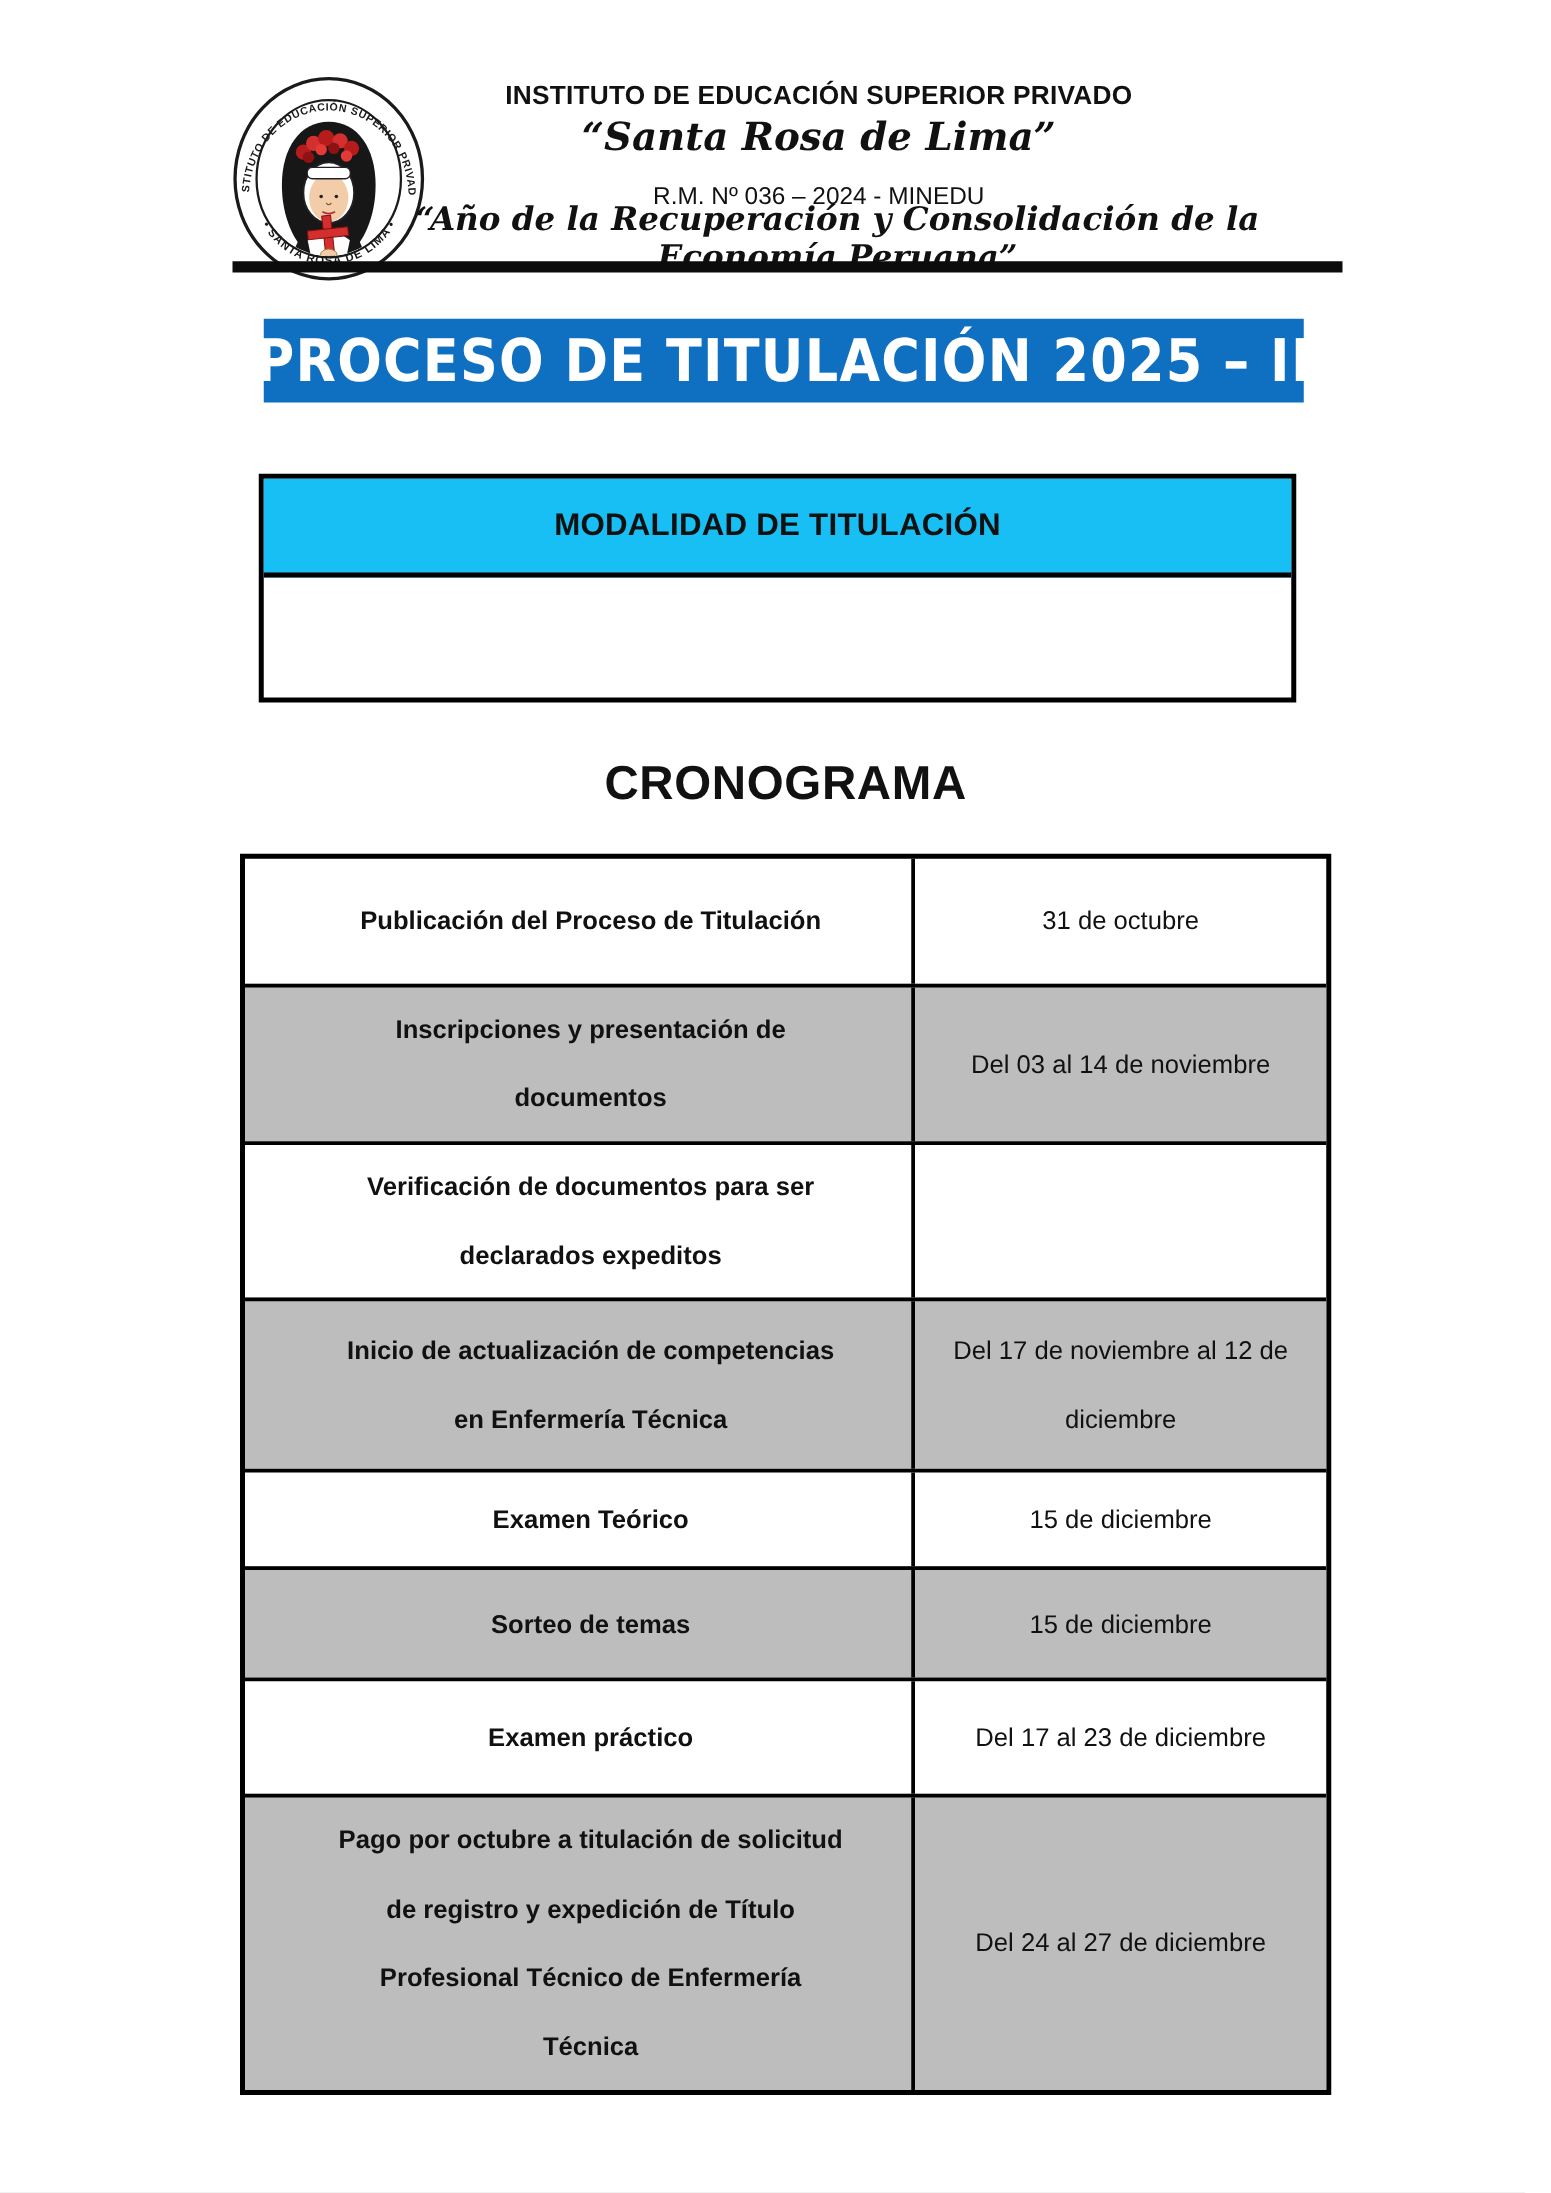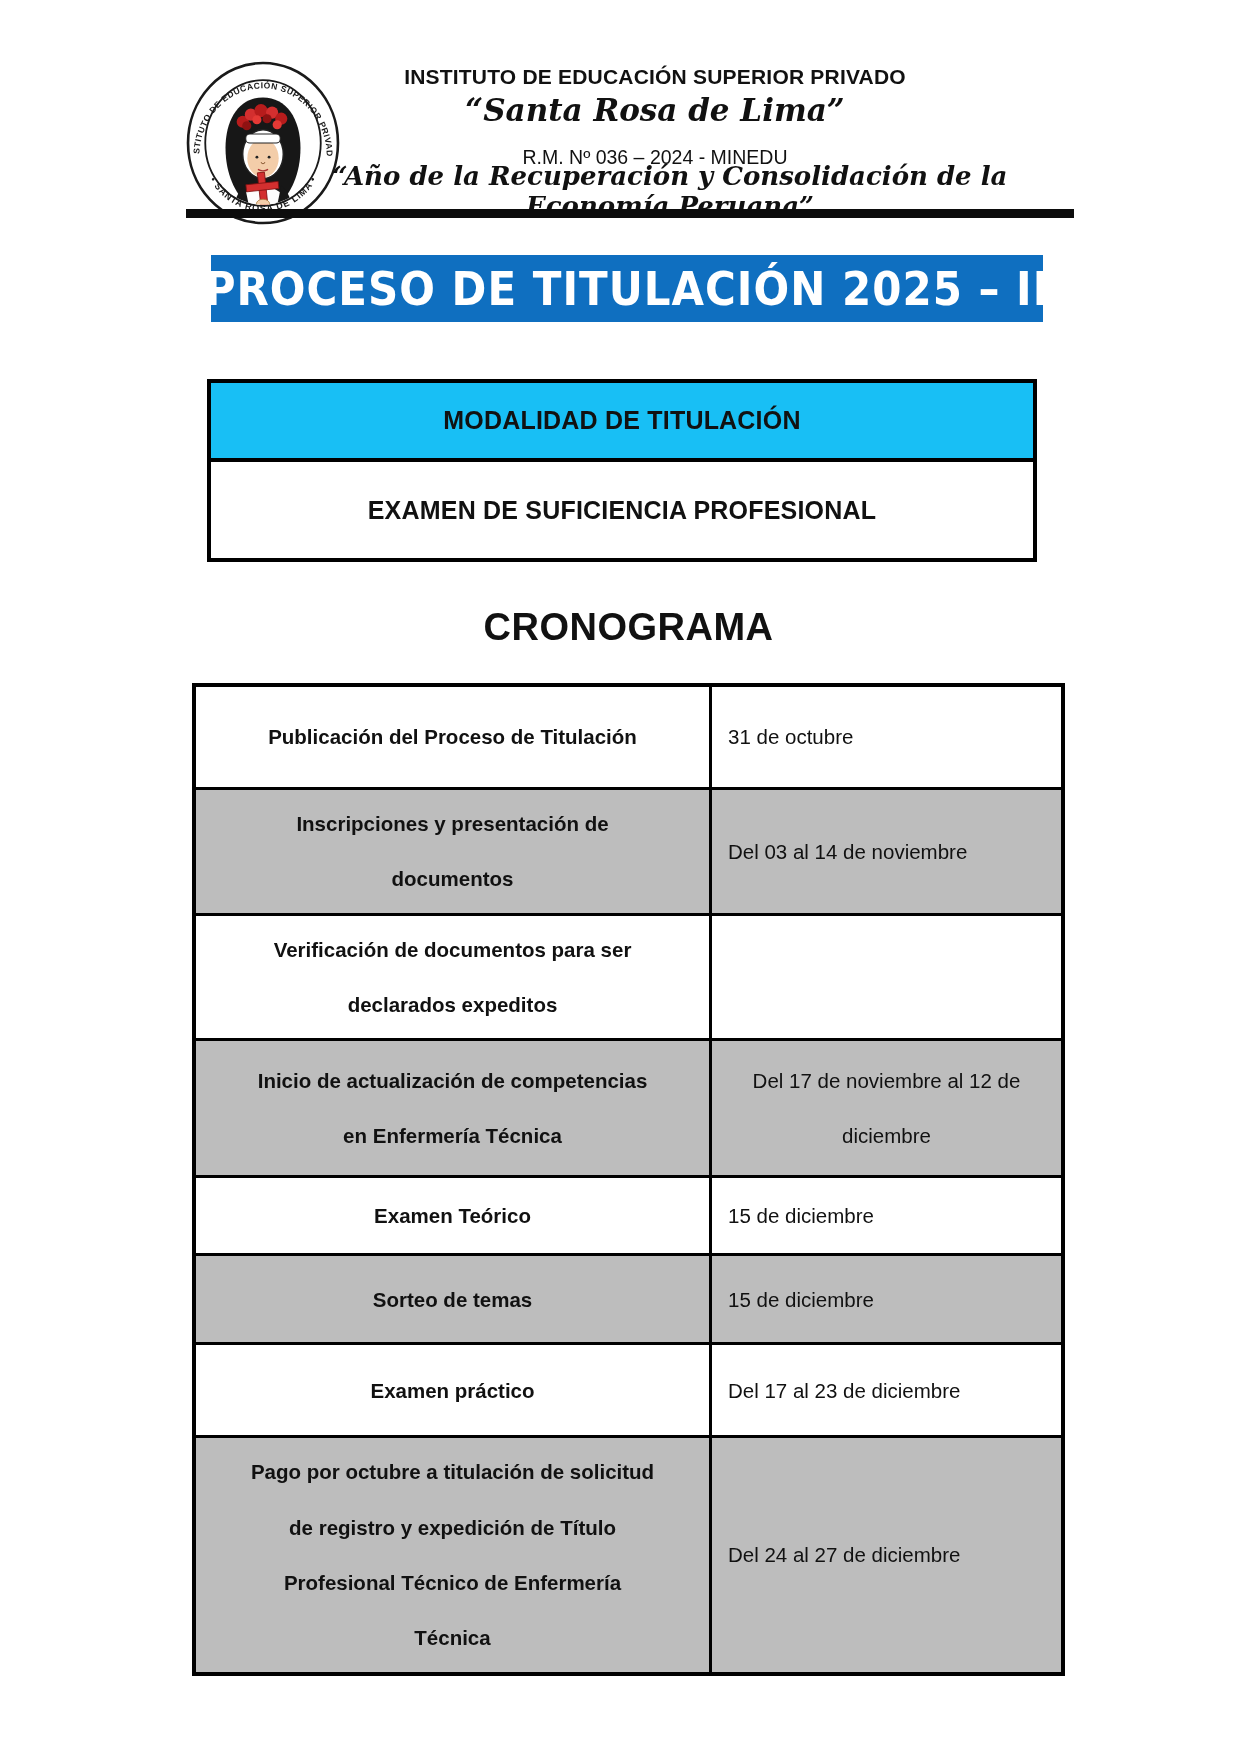--- a/index.html
+++ b/index.html
@@ -35,22 +35,22 @@
   
   .crono-title{position:absolute;left:192px;top:606px;width:873px;text-align:center;
     font-size:38px;font-weight:bold;letter-spacing:.5px;}
   .sched{position:absolute;left:192px;top:683px;width:873px;
     border:4px solid #000;box-sizing:border-box;background:#fff;}
   .srow{display:flex;border-top:3px solid #000;}
   .srow:first-child{border-top:none;}
   .srow:nth-child(even){background:#bdbdbd;}
   .cell-a{width:516px;box-sizing:border-box;border-right:3px solid #000;
     display:flex;align-items:center;justify-content:center;text-align:center;
-    font-weight:bold;font-size:20.5px;line-height:2.7;padding:6px 14px;}
-  .cell-b{flex:1;display:flex;align-items:center;text-align:center;
+    font-weight:bold;font-size:20.5px;line-height:2.7;padding:6px 14px;margin-left:20px;}
+  .cell-b{flex:1;display:flex;align-items:center;justify-content:center;text-align:center;
     font-size:20.5px;line-height:2.7;padding:6px 16px;box-sizing:border-box;}
   .srow:nth-child(1){min-height:100px}
   .srow:nth-child(2){min-height:104px}
   .srow:nth-child(3){min-height:118px}
   .srow:nth-child(4){min-height:134px}
   .srow:nth-child(5){min-height:75px}
   .srow:nth-child(6){min-height:86px}
   .srow:nth-child(7){min-height:90px}
   .srow:nth-child(8){min-height:179px}
   .srow:nth-child(2) .cell-a span{max-width:380px}
@@ -120,21 +120,20 @@
   <div class="motto-line">“Año de la Recuperación y Consolidación de la Economía Peruana”</div>
 
   <div class="rule"></div>
 
   <div class="banner">
     <span>PROCESO DE TITULACIÓN 2025 – II</span>
   </div>
 
   <div class="mod-box">
     <div class="mod-head">MODALIDAD DE TITULACIÓN</div>
-    <div class="mod-body">EXAMEN DE SUFICIENCIA PROFESIONAL</div>
   </div>
 
   <div class="crono-title">CRONOGRAMA</div>
 
   <div class="sched">
     <div class="srow">
       <div class="cell-a">
           <span>Publicación del Proceso de Titulación</span>
         </div>
       <div class="cell-b">

